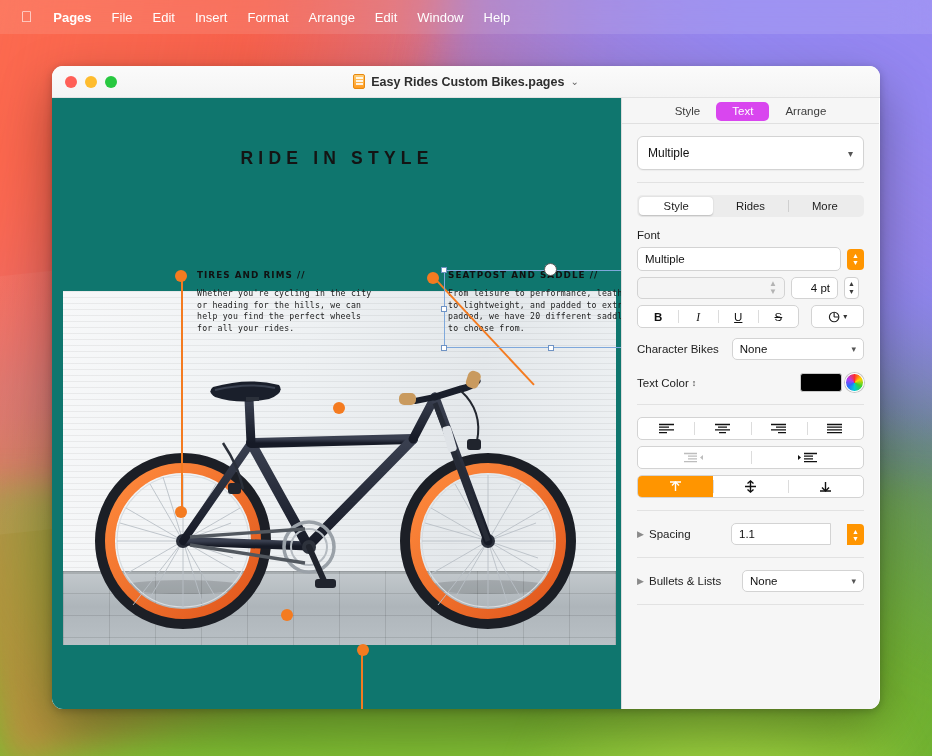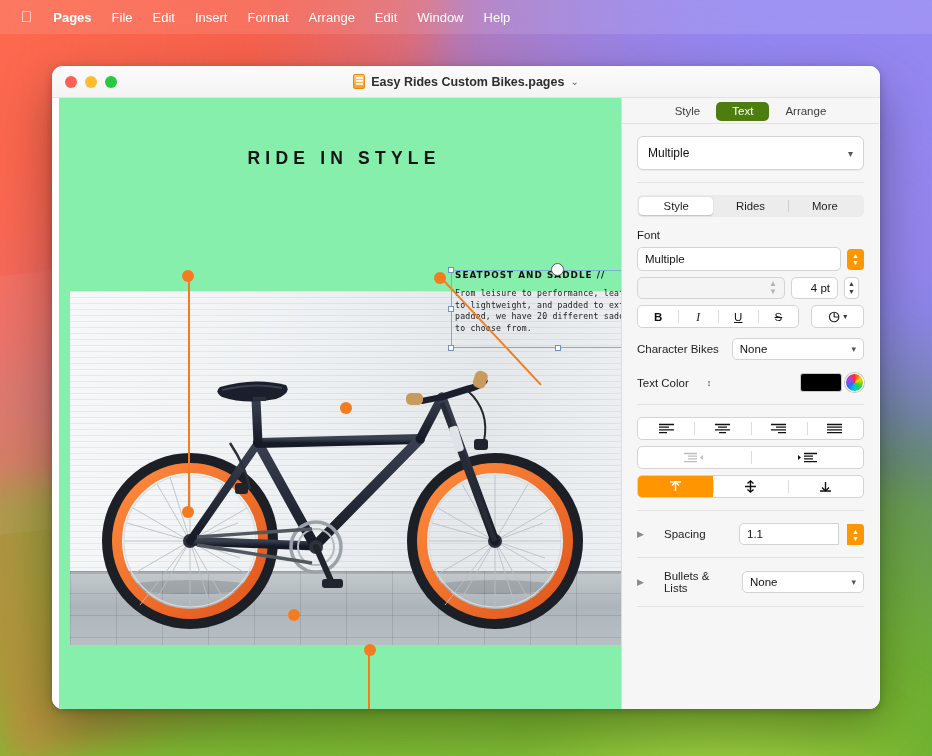--- a/index.html
+++ b/index.html
@@ -97,21 +97,21 @@
   .title-chev { font-size:10px; color:#666; font-weight:normal; }
 
   #body-row { display:flex; height:611px; }
 
   
   #canvas {
     width:570px; height:611px; background:#fff;
     position:relative; overflow:hidden;
     border-right:1px solid #dcdcdc;
   }
-  #page { position:absolute; left:7px; top:0; width:570px; height:611px; background:#86efac; }
+  #page { position:absolute; left:0; top:0; width:570px; height:611px; background:#0f766e; }
 
   .doc-title {
     position:absolute; left:0; top:50px; width:570px; text-align:center;
     font-size:17.5px; font-weight:bold; letter-spacing:5.2px; color:#141414;
   }
 
   
   .callout { position:absolute; }
   .callout .hd {
     font-size:8.8px; font-weight:bold; letter-spacing:1.05px; color:#111;
@@ -174,21 +174,21 @@
     font-size:11.5px; color:#1d1d1d; position:relative;
   }
   #seg-top {
     height:26px; display:flex; align-items:center; justify-content:center; gap:0;
     border-bottom:1px solid #e0e0e0; background:#f6f6f6; padding-top:2px;
   }
   .seg-t {
     font-size:11.5px; color:#3d3d3d; padding:3px 16px; border-radius:5px;
     line-height:1.2;
   }
-  .seg-t.on { background:#4d7c0f; color:#fff; font-weight:500; }
+  .seg-t.on { background:#d946ef; color:#fff; font-weight:500; }
 
   .insp-pad { padding:12px 15px 0 15px; }
 
   .popup {
     width:227px; height:30px; background:#fff; border:1px solid #d3d3d3;
     border-radius:6px; display:flex; align-items:center; padding:0 10px;
     font-size:12px; color:#111; box-shadow:0 1px 1px rgba(0,0,0,.04); position:relative;
   }
   .popup .chev { position:absolute; right:10px; color:#555; font-size:10px; }
 
@@ -244,21 +244,21 @@
 
   .swatch {
     width:42px; height:19px; background:#000; border-radius:3px;
     border:1px solid #c9c9c9;
   }
   .wheel {
     width:19px; height:19px; border-radius:50%;
     background:conic-gradient(#ff2d2d,#ffd400,#38d430,#00c9d4,#2b6cff,#b33bf0,#ff2d2d);
     border:1.5px solid #fff; box-shadow:0 0 0 1px #c4c4c4;
   }
-  .disc { display:flex; align-items:center; gap:18px;justify-content:flex-end; }
+  .disc { display:flex; align-items:center; gap:3px;justify-content:flex-end; }
 
   .tri { color:#8a8a8a; font-size:9px; width:9px; display:inline-block; }
 
   .wide-fld {
     flex:1; background:#fff; border:1px solid #d3d3d3; border-radius:5px;
     height:22px; display:flex; align-items:center; padding:0 7px;
     font-size:11.5px; color:#111; justify-content:space-between;
   }
 </style>
 </head>
@@ -411,20 +411,27 @@
             <path d="M160 152 Q176 176 180 198" stroke="#2b303a" stroke-width="2.5" fill="none"></path>
             <rect x="165" y="192" width="13" height="11" rx="3" fill="#20242d"></rect>
             <rect x="404" y="148" width="14" height="11" rx="3" fill="#20242d"></rect>
             <path d="M183 108 L196 108" stroke="#2b303a" stroke-width="4"></path>
           </svg>
         </div>
 
         <div class="lead" style="left:129px; top:178px; width:1.6px; height:237px;"></div>
         <div class="dot" style="left:123px; top:172px;"></div>
         <div class="dot" style="left:123px; top:408px;"></div>
+        <div class="callout" style="left:145px; top:172px; width:215px;">
+          <div class="hd">TIRES AND RIMS //</div>
+          <div class="bd">Whether you're cycling in the city
+or heading for the hills, we can
+help you find the perfect wheels
+for all your rides.</div>
+        </div>
 
         <div class="lead" style="left:381px; top:180px; width:1.6px; height:147px; transform:rotate(-43deg); transform-origin:0 0;"></div>
         <div class="dot" style="left:375px; top:174px;"></div>
         <div class="dot" style="left:281px; top:304px;"></div>
         <div class="callout" style="left:396px; top:172px; width:212px;">
           <div class="hd">SEATPOST AND SADDLE //</div>
           <div class="bd">From leisure to performance, leather
 to lightweight, and padded to extra
 padded, we have 20 different saddles
 to choose from.</div>
@@ -643,21 +650,21 @@
           </div>
         </div>
 
         <div class="hr"></div>
 
         <div class="row" style="justify-content:space-between;">
           <div class="disc">
             <span class="tri">▶</span>
             <span class="lbl">Spacing</span>
           </div>
-          <div class="row" style="gap:8px;align-items:flex-end;">
+          <div class="row" style="gap:16px;align-items:flex-end;">
             <div class="fld" style="width:100px; border-top-right-radius:0; border-bottom-right-radius:0;">
               <span>1.1</span>
             </div>
             <div class="stepper-o" style="border-top-left-radius:0; border-bottom-left-radius:0;">
               <span>▲</span>
               <span>▼</span>
             </div>
           </div>
         </div>
 

